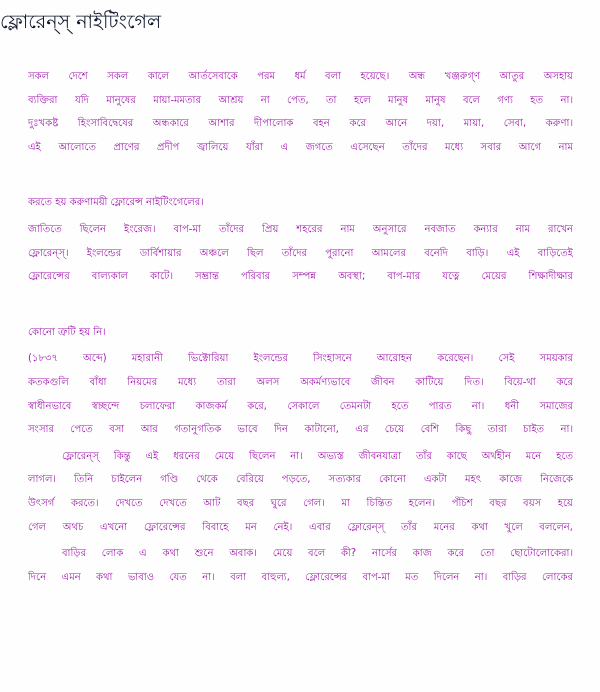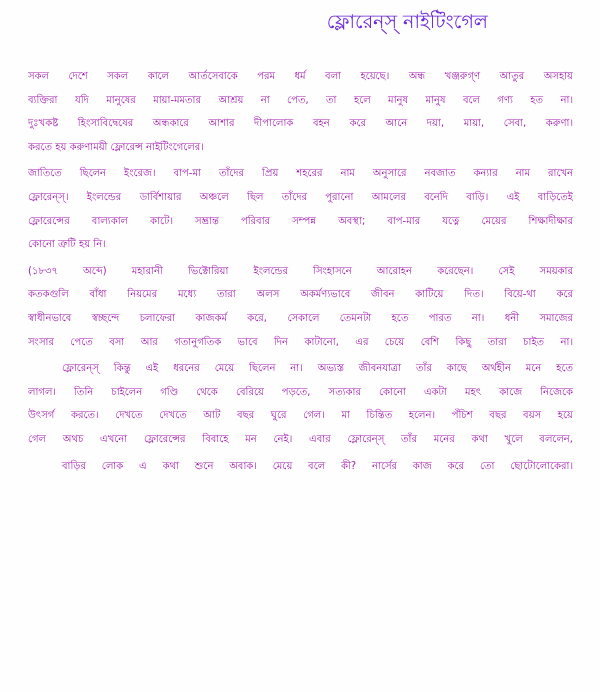--- a/index.html
+++ b/index.html
@@ -19,25 +19,25 @@
       position: absolute;
       left: 0; top: 0;
       width: 600px; height: 692px;
       background: #fefefe;
     }
     .title {
       position: absolute;
       top: 8px;
       left: 0;
       width: 488px;
-      text-align: right;
+      text-align: left;
       font-size: 19px;
       line-height: 26px;
       font-weight: normal;
-      color: #6d28d9;
+      color: #0f172a;
       margin: 0;
     }
     .body-text {
       position: absolute;
       left: 28px;
       top: 64px;
       width: 545px;
     }
     .para {
       margin: 0 0 3px 0;
@@ -48,38 +48,40 @@
       line-height: 23.6px;
       height: 23.6px;
       white-space: nowrap;
       text-align: justify;
       text-align-last: justify;
       overflow: hidden;
       color: #a21caf;
     }
     .line.last {
       text-align-last: left;
+      margin-top: 32px;
     }
     .line.indent {
       padding-left: 34px;
       box-sizing: border-box;
     }
   </style>
 </head>
 <body>
 
 <div class="page">
   <h1 class="title">ফ্লোরেন্স্ নাইটিংগেল</h1>
 
   <div class="body-text">
 
     <p class="para">
       <span class="line">সকল দেশে সকল কালে আর্তসেবাকে পরম ধর্ম বলা হয়েছে। অন্ধ খঞ্জরুগ্ণ আতুর অসহায়</span>
       <span class="line">ব্যক্তিরা যদি মানুষের মায়া-মমতার আশ্রয় না পেত, তা হলে মানুষ মানুষ বলে গণ্য হত না।</span>
       <span class="line">দুঃখকষ্ট হিংসাবিদ্বেষের অন্ধকারে আশার দীপালোক বহন করে আনে দয়া, মায়া, সেবা, করুণা।</span>
+      <span class="line">এই আলোতে প্রাণের প্রদীপ জ্বালিয়ে যাঁরা এ জগতে এসেছেন তাঁদের মধ্যে সবার আগে নাম</span>
       <span class="line last">করতে হয় করুণাময়ী ফ্লোরেন্স নাইটিংগেলের।</span>
     </p>
 
     <p class="para">
       <span class="line">জাতিতে ছিলেন ইংরেজ। বাপ-মা তাঁদের প্রিয় শহরের নাম অনুসারে নবজাত কন্যার নাম রাখেন</span>
       <span class="line">ফ্লোরেন্স্। ইংলন্ডের ডার্বিশায়ার অঞ্চলে ছিল তাঁদের পুরানো আমলের বনেদি বাড়ি। এই বাড়িতেই</span>
       <span class="line">ফ্লোরেন্সের বাল্যকাল কাটে। সম্ভ্রান্ত পরিবার সম্পন্ন অবস্থা; বাপ-মার যত্নে মেয়ের শিক্ষাদীক্ষার</span>
       <span class="line last">কোনো ত্রুটি হয় নি।</span>
     </p>
 
@@ -92,15 +94,16 @@
 
     <p class="para">
       <span class="line indent">ফ্লোরেন্স্ কিন্তু এই ধরনের মেয়ে ছিলেন না। অভ্যস্ত জীবনযাত্রা তাঁর কাছে অর্থহীন মনে হতে</span>
       <span class="line">লাগল। তিনি চাইলেন গণ্ডি থেকে বেরিয়ে পড়তে, সত্যকার কোনো একটা মহৎ কাজে নিজেকে</span>
       <span class="line">উৎসর্গ করতে। দেখতে দেখতে আট বছর ঘুরে গেল। মা চিন্তিত হলেন। পঁচিশ বছর বয়স হয়ে</span>
       <span class="line">গেল অথচ এখনো ফ্লোরেন্সের বিবাহে মন নেই। এবার ফ্লোরেন্স্ তাঁর মনের কথা খুলে বললেন,</span>
     </p>
 
     <p class="para">
       <span class="line indent">বাড়ির লোক এ কথা শুনে অবাক। মেয়ে বলে কী? নার্সের কাজ করে তো ছোটোলোকেরা।</span>
+      <span class="line">দিনে এমন কথা ভাবাও যেত না। বলা বাহুল্য, ফ্লোরেন্সের বাপ-মা মত দিলেন না। বাড়ির লোকের</span>
     </p>
   </div>
 </div>
 
 </body></html>

